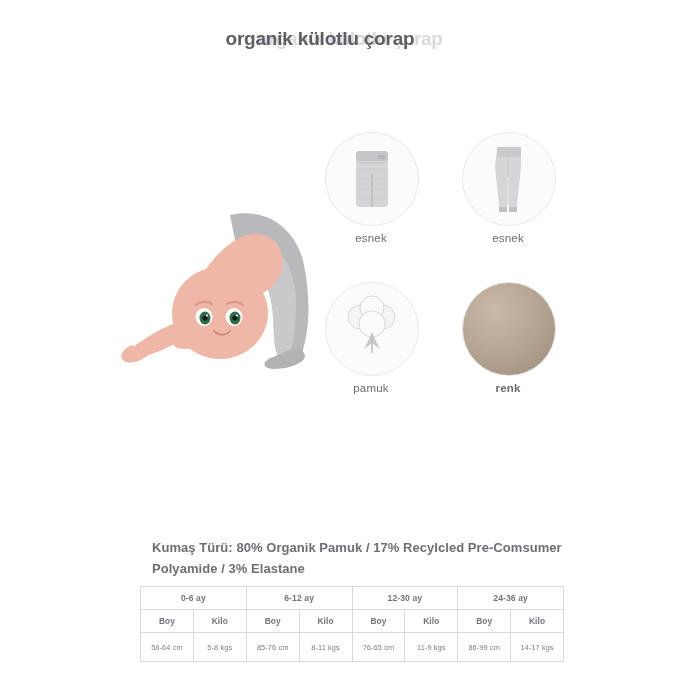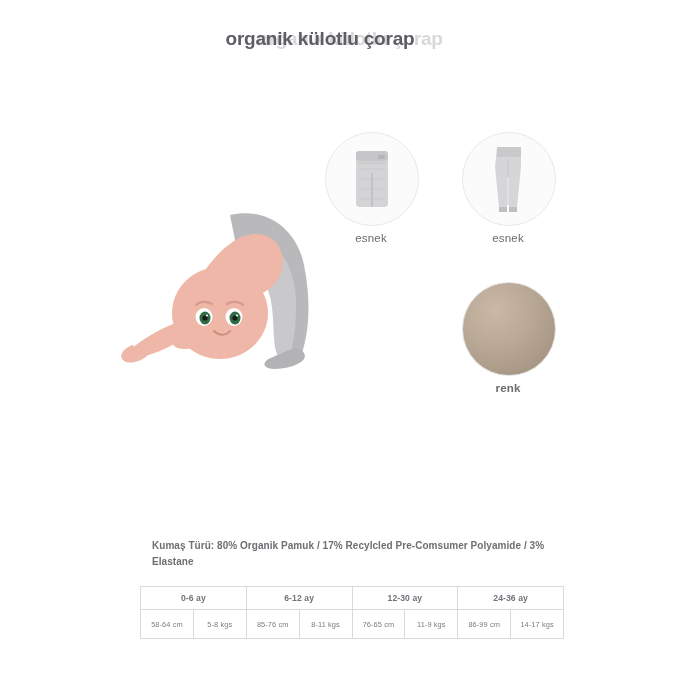--- a/index.html
+++ b/index.html
@@ -103,21 +103,21 @@
     line-height: 1.65;
     color: #6e6e73;
     font-weight: bold;
     letter-spacing: 0.05px;
   }
   .fabric {
     position: absolute;
     left: 152px;
     top: 538px;
     width: 420px;
-    font-size: 10px;
+    font-size: 13px;
     line-height: 1.6;
     color: #6e6e73;
     font-weight: bold;
     letter-spacing: 0.05px;
   }
 
   
   .table-wrap {
     position: absolute;
     left: 140px;
@@ -219,36 +219,59 @@
         <path d="M34 14 L58 14 L58 34 L54 74 L46 74 L46 44 L44 44 L44 74 L36 74 L32 34 Z" fill="#d6d6d8"></path>
         <path d="M34 14 L58 14 L58 24 L34 24 Z" fill="#cacacd"></path>
         <path d="M36 74 L44 74 L44 79 L36 79 Z" fill="#bfbfc2"></path>
         <path d="M46 74 L54 74 L54 79 L46 79 Z" fill="#bfbfc2"></path>
         <path d="M45 26 L45 72" stroke="#c4c4c7" stroke-width="1"></path>
       </svg>
     </div>
     <div class="feature-label">esnek</div>
   </div>
 
+  <div class="feature f3">
+    <div class="circle light">
+      <svg width="92" height="92" viewBox="0 0 92 92" xmlns="http://www.w3.org/2000/svg">
+        <circle cx="34" cy="34" r="12" fill="#f4f4f4" stroke="#d8d8da" stroke-width="1"></circle>
+        <circle cx="57" cy="34" r="12" fill="#f4f4f4" stroke="#d8d8da" stroke-width="1"></circle>
+        <circle cx="46" cy="25" r="12" fill="#fafafa" stroke="#d8d8da" stroke-width="1"></circle>
+        <circle cx="46" cy="41" r="13" fill="#fbfbfb" stroke="#d8d8da" stroke-width="1"></circle>
+        <path d="M46 50 L38 66 L46 60 L54 66 Z" fill="#c9c9cc"></path>
+        <path d="M46 50 L46 70" stroke="#c2c2c5" stroke-width="1.6"></path>
+      </svg>
+    </div>
+    <div class="feature-label">pamuk</div>
+  </div>
 
   <div class="feature f4">
     <div class="circle solid"></div>
     <div class="feature-label">renk</div>
   </div>
 
   <div class="fabric">Kumaş Türü: 80% Organik Pamuk / 17% Recylcled Pre-Comsumer Polyamide / 3% Elastane</div>
 
   <div class="table-wrap">
     <table class="size-table">
       <tbody>
           <tr class="age-row">
         <td colspan="2">0-6 ay</td>
         <td colspan="2">6-12 ay</td>
         <td colspan="2">12-30 ay</td>
         <td colspan="2">24-36 ay</td>
+      </tr>
+      <tr class="head-row">
+        <td>Boy</td>
+        <td>Kilo</td>
+        <td>Boy</td>
+        <td>Kilo</td>
+        <td>Boy</td>
+        <td>Kilo</td>
+        <td>Boy</td>
+        <td>Kilo</td>
       </tr>
       <tr class="val-row">
         <td>58-64 cm</td>
         <td>5-8 kgs</td>
         <td>85-76 cm</td>
         <td>8-11 kgs</td>
         <td>76-65 cm</td>
         <td>11-9 kgs</td>
         <td>86-99 cm</td>
         <td>14-17 kgs</td>

